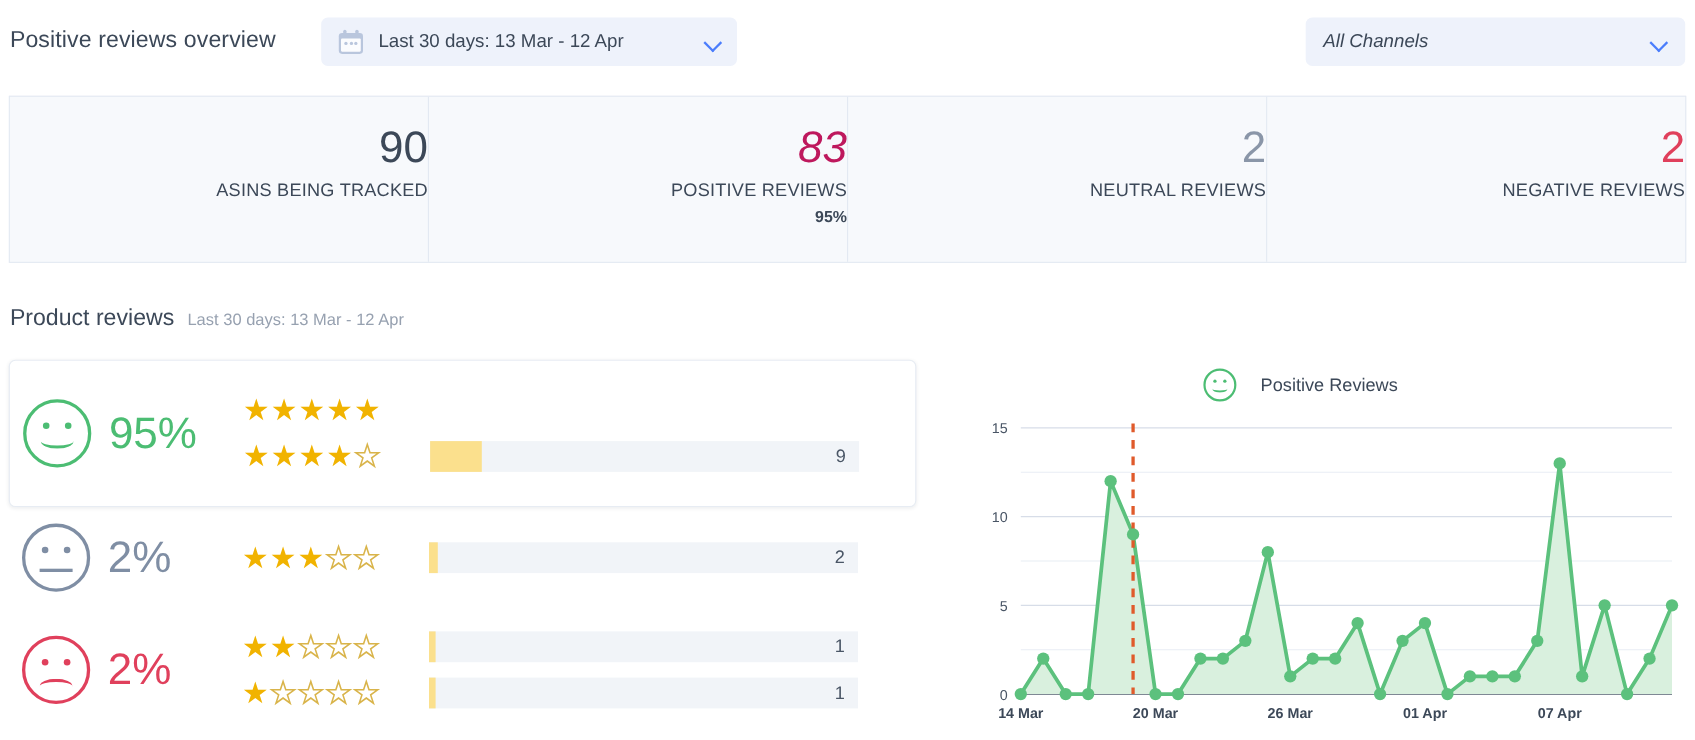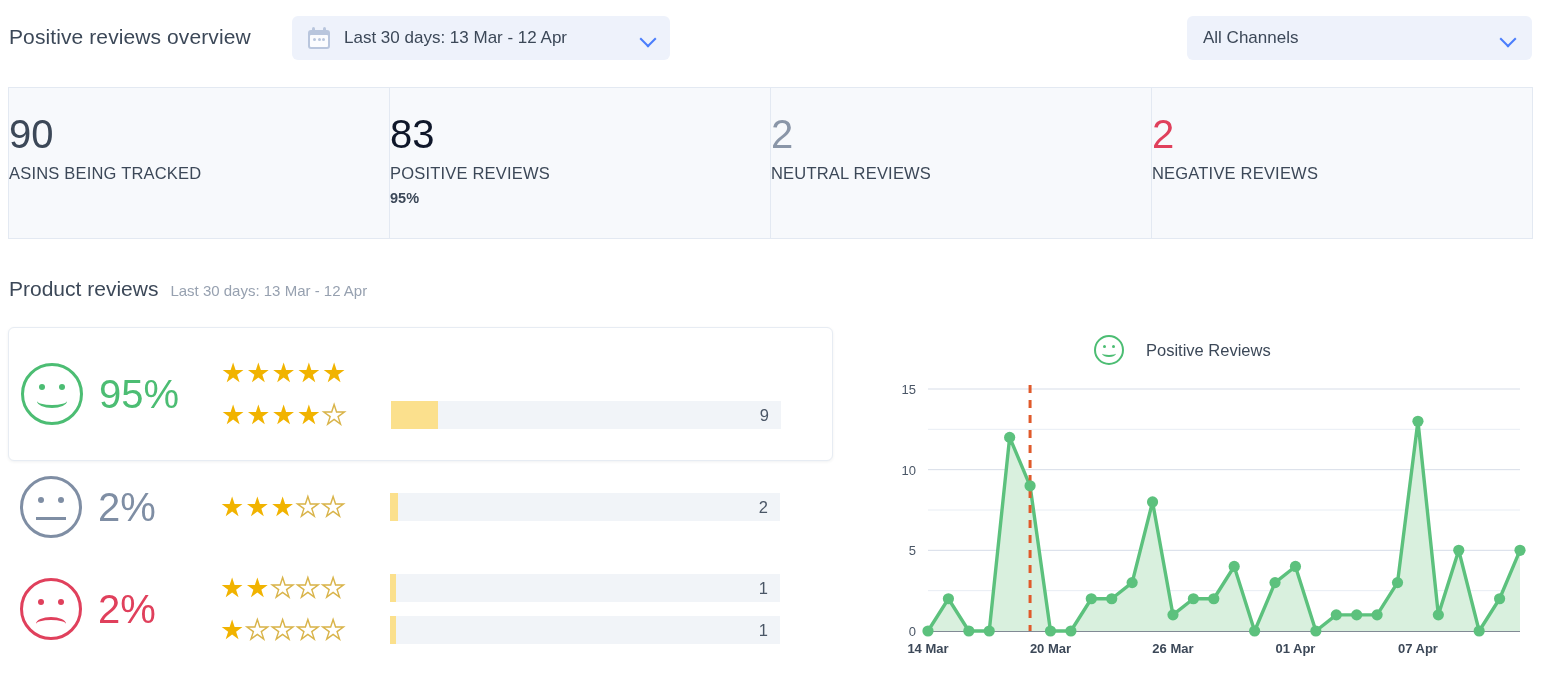--- a/index.html
+++ b/index.html
@@ -18,21 +18,21 @@
   .page-title {
     position: absolute; left: 9px; top: 25px;
     font-size: 21px; color: #3c4858; letter-spacing: .1px;
   }
   .pill {
     position: absolute; height: 44px;
     background: #eef2fb; border-radius: 6px;
     display: flex; align-items: center; cursor: pointer;
   }
   .pill-date { left: 292px; top: 16px; width: 378px; padding: 0 14px 0 16px; }
-  .pill-chan { left: 1187px; top: 16px; width: 345px; padding: 0 16px; }
+  .pill-chan { left: 1187px; top: 16px; width: 345px; padding: 0 16px; font-style: italic; }
   .cal-icon { width: 22px; height: 22px; position: relative; flex: 0 0 auto; }
   .cal-icon .body {
     position: absolute; left: 0; top: 3px; width: 22px; height: 19px;
     background: #b9c6dd; border-radius: 3px;
   }
   .cal-icon .sheet {
     position: absolute; left: 2px; top: 8px; width: 18px; height: 12px;
     background: #fbfcfe; border-radius: 1px;
   }
   .cal-icon .dots {
@@ -60,26 +60,26 @@
   }
 
   
   .stats {
     position: absolute; left: 8px; top: 87px; width: 1525px; height: 152px;
     background: #f7f9fc; border: 1px solid #e3e9f2;
     display: flex;
   }
   .stat {
     flex: 1 1 0; position: relative; border-right: 1px solid #e3e9f2;
-    display: flex; flex-direction: column; align-items: flex-start;
+    display: flex; flex-direction: column; align-items: flex-end;
     padding-top: 22px;
   }
   .stat:last-child { border-right: none; }
   .stat-value { font-size: 40px; font-weight: 400; line-height: 48px; color: #3c4858; }
-  .stat-value.green { color: #0f172a; }
+  .stat-value.green { color: #be185d; font-style: italic; }
   .stat-value.grey  { color: #8a96a8; }
   .stat-value.red   { color: #e0405c; }
   .stat-label {
     margin-top: 6px; font-size: 16.5px; color: #3c4858; letter-spacing: .2px;
     text-transform: uppercase;
   }
   .stat-sub { margin-top: 7px; font-size: 14.5px; font-weight: bold; color: #3c4858; }
 
   
   .section-head { position: absolute; left: 9px; top: 277px; display: flex; align-items: baseline; }

